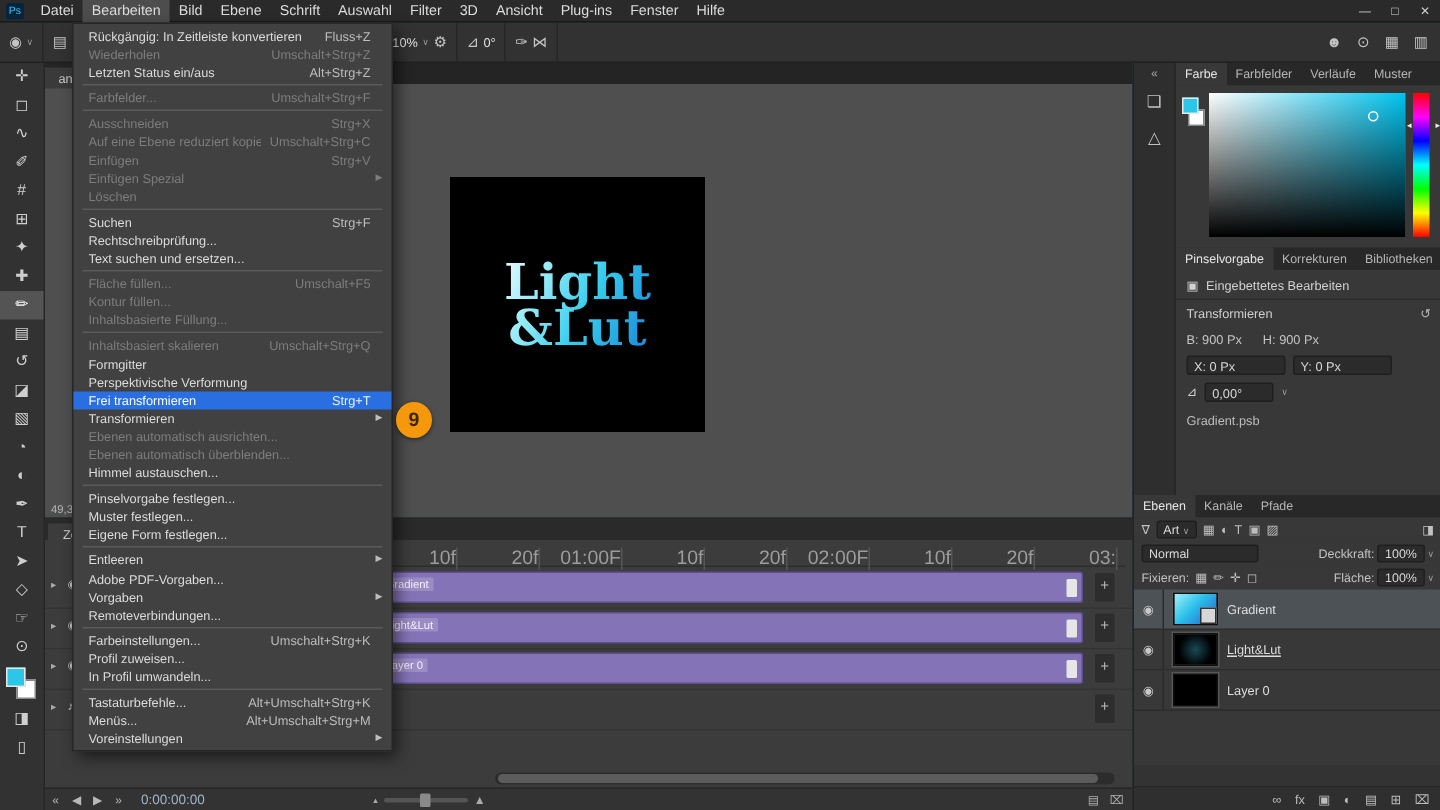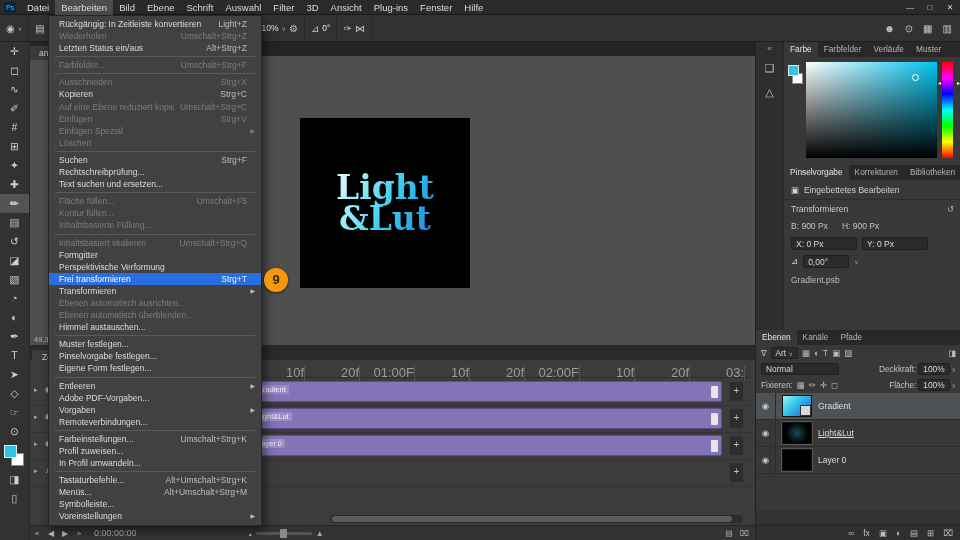--- a/index.html
+++ b/index.html
@@ -480,21 +480,21 @@
           <span>⊞</span>
           <span>⌧</span>
         </div>
     </div>
   </div>
 
   <div class="editmenu">
 
   <div class="mi">
         <span class="mi-label">Rückgängig: In Zeitleiste konvertieren</span>
-        <span class="mi-short">Light+Z</span>
+        <span class="mi-short">Fluss+Z</span>
         <span class="mi-arrow"></span>
       </div>
       <div class="mi disabled">
         <span class="mi-label">Wiederholen</span>
         <span class="mi-short">Umschalt+Strg+Z</span>
         <span class="mi-arrow"></span>
       </div>
       <div class="mi">
         <span class="mi-label">Letzten Status ein/aus</span>
         <span class="mi-short">Alt+Strg+Z</span>
@@ -511,25 +511,20 @@
         <span class="mi-arrow"></span>
       </div>
       <div class="mi sep">
         
         
         
       </div>
       <div class="mi disabled">
         <span class="mi-label">Ausschneiden</span>
         <span class="mi-short">Strg+X</span>
-        <span class="mi-arrow"></span>
-      </div>
-      <div class="mi">
-        <span class="mi-label">Kopieren</span>
-        <span class="mi-short">Strg+C</span>
         <span class="mi-arrow"></span>
       </div>
       <div class="mi disabled">
         <span class="mi-label">Auf eine Ebene reduziert kopieren</span>
         <span class="mi-short">Umschalt+Strg+C</span>
         <span class="mi-arrow"></span>
       </div>
       <div class="mi disabled">
         <span class="mi-label">Einfügen</span>
         <span class="mi-short">Strg+V</span>
@@ -629,26 +624,26 @@
         <span class="mi-label">Himmel austauschen...</span>
         <span class="mi-short"></span>
         <span class="mi-arrow"></span>
       </div>
       <div class="mi sep">
         
         
         
       </div>
       <div class="mi">
+        <span class="mi-label">Pinselvorgabe festlegen...</span>
+        <span class="mi-short"></span>
+        <span class="mi-arrow"></span>
+      </div>
+      <div class="mi">
         <span class="mi-label">Muster festlegen...</span>
-        <span class="mi-short"></span>
-        <span class="mi-arrow"></span>
-      </div>
-      <div class="mi">
-        <span class="mi-label">Pinselvorgabe festlegen...</span>
         <span class="mi-short"></span>
         <span class="mi-arrow"></span>
       </div>
       <div class="mi">
         <span class="mi-label">Eigene Form festlegen...</span>
         <span class="mi-short"></span>
         <span class="mi-arrow"></span>
       </div>
       <div class="mi sep">
         
@@ -704,25 +699,20 @@
         <span class="mi-label">Tastaturbefehle...</span>
         <span class="mi-short">Alt+Umschalt+Strg+K</span>
         <span class="mi-arrow"></span>
       </div>
       <div class="mi">
         <span class="mi-label">Menüs...</span>
         <span class="mi-short">Alt+Umschalt+Strg+M</span>
         <span class="mi-arrow"></span>
       </div>
       <div class="mi">
-        <span class="mi-label">Symbolleiste...</span>
-        <span class="mi-short"></span>
-        <span class="mi-arrow"></span>
-      </div>
-      <div class="mi">
         <span class="mi-label">Voreinstellungen</span>
         <span class="mi-short"></span>
         <span class="mi-arrow">▶</span>
       </div>
     </div>
 
   <div class="badge">9</div>
 
 </div>
 

